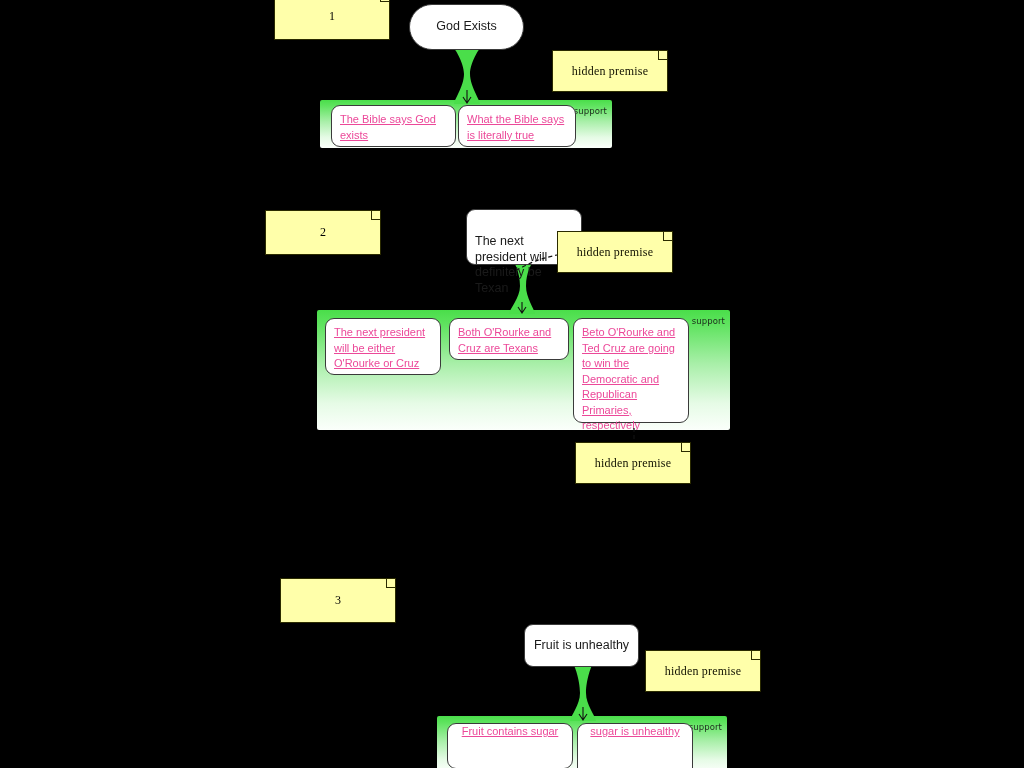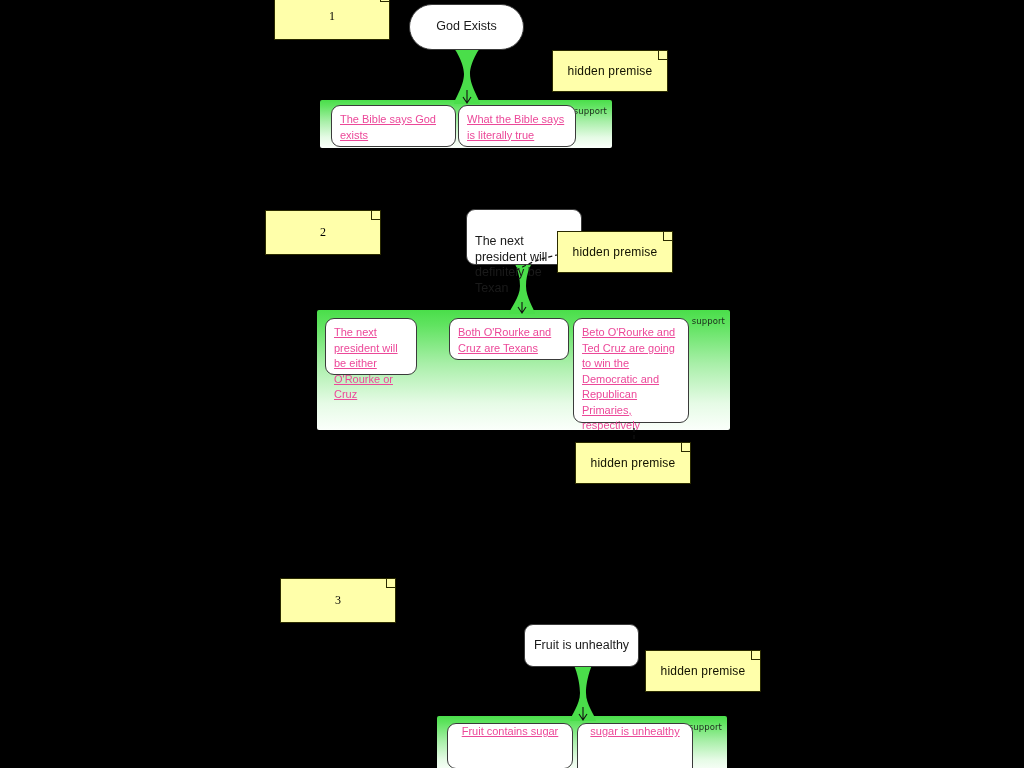--- a/index.html
+++ b/index.html
@@ -25,21 +25,21 @@
   
   .note {
     position: absolute;
     background: #ffffaa;
     border: 1px solid #2b2b00;
     box-sizing: border-box;
     display: flex;
     align-items: center;
     justify-content: center;
     color: #111100;
-    font-family: Liberation Sans, sans-serif;
+    font-family: Liberation Serif, serif;
     font-size: 12px;
     letter-spacing: .2px;
     text-align: center;
     z-index: 40;
   }
   .note .fold {
     position: absolute;
     top: 0px;
     right: 0px;
     width: 9px;
@@ -189,21 +189,21 @@
     </svg>
   </div>
 
   <div class="note" style="left:557px; top:231px; width:116px; height:42px;">
     <span>hidden premise</span>
     <span class="fold"></span>
   </div>
 
   <div class="support" style="left:317px; top:310px; width:413px; height:120px;">
     <span class="support-label">support</span>
-    <div class="inner" style="left:8px; top:8px; width:92px; height:57px;">
+    <div class="inner" style="left:8px; top:8px; width:116px; height:57px;">
       <span class="txt">The next president will be either O'Rourke or Cruz</span>
     </div>
     <div class="inner" style="left:132px; top:8px; width:120px; height:42px;">
       <span class="txt">Both O'Rourke and Cruz are Texans</span>
     </div>
     <div class="inner" style="left:256px; top:8px; width:116px; height:105px;">
       <span class="txt">Beto O'Rourke and Ted Cruz are going to win the Democratic and Republican Primaries, respectively</span>
     </div>
   </div>
 

